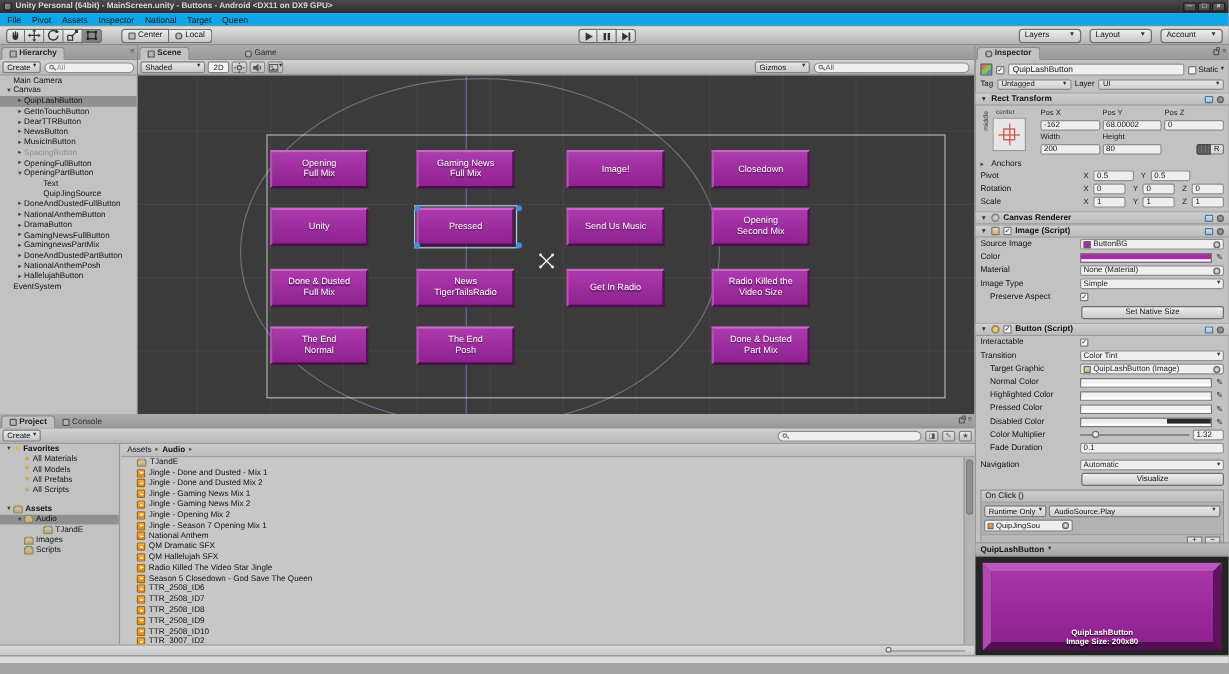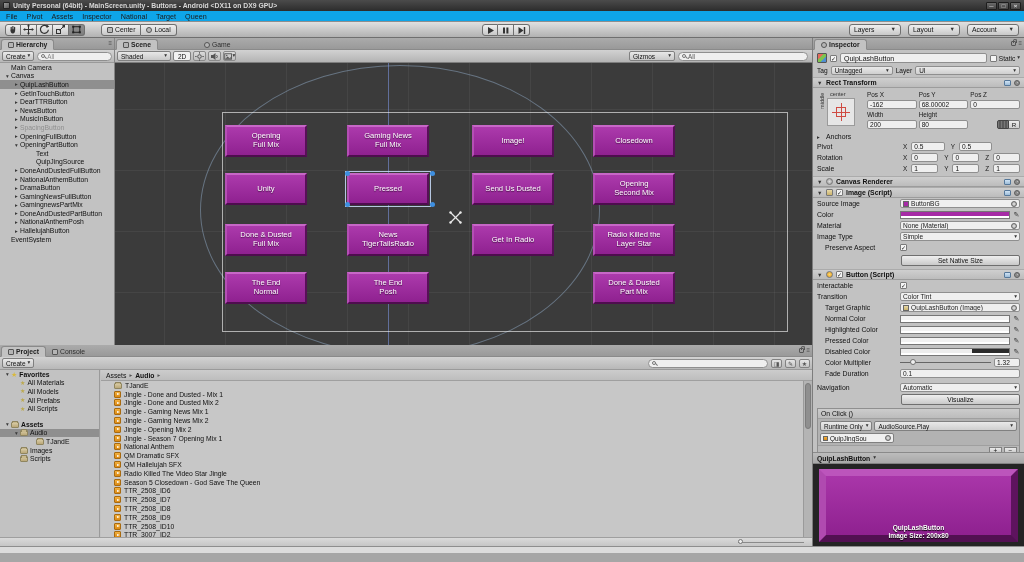--- a/index.html
+++ b/index.html
@@ -484,35 +484,35 @@
 Full Mix</span></div>
 
         <div class="sbtn" data-cls="c2 r0"><span>Image!</span></div>
 
         <div class="sbtn" data-cls="c3 r0"><span>Closedown</span></div>
 
         <div class="sbtn" data-cls="c0 r1"><span>Unity</span></div>
 
         <div class="sbtn" data-cls="c1 r1 sel"><span>Pressed</span></div>
 
-        <div class="sbtn" data-cls="c2 r1"><span>Send Us Dusted</span></div>
+        <div class="sbtn" data-cls="c2 r1"><span>Send Us Music</span></div>
 
         <div class="sbtn" data-cls="c3 r1"><span>Opening
 Second Mix</span></div>
 
         <div class="sbtn" data-cls="c0 r2"><span>Done &amp; Dusted
 Full Mix</span></div>
 
         <div class="sbtn" data-cls="c1 r2"><span>News
 TigerTailsRadio</span></div>
 
         <div class="sbtn" data-cls="c2 r2"><span>Get In Radio</span></div>
 
         <div class="sbtn" data-cls="c3 r2"><span>Radio Killed the
-Layer Star</span></div>
+Video Size</span></div>
 
         <div class="sbtn" data-cls="c0 r3"><span>The End
 Normal</span></div>
 
         <div class="sbtn" data-cls="c1 r3"><span>The End
 Posh</span></div>
 
         <div class="sbtn" data-cls="c3 r3"><span>Done &amp; Dusted
 Part Mix</span></div>
       </div>

